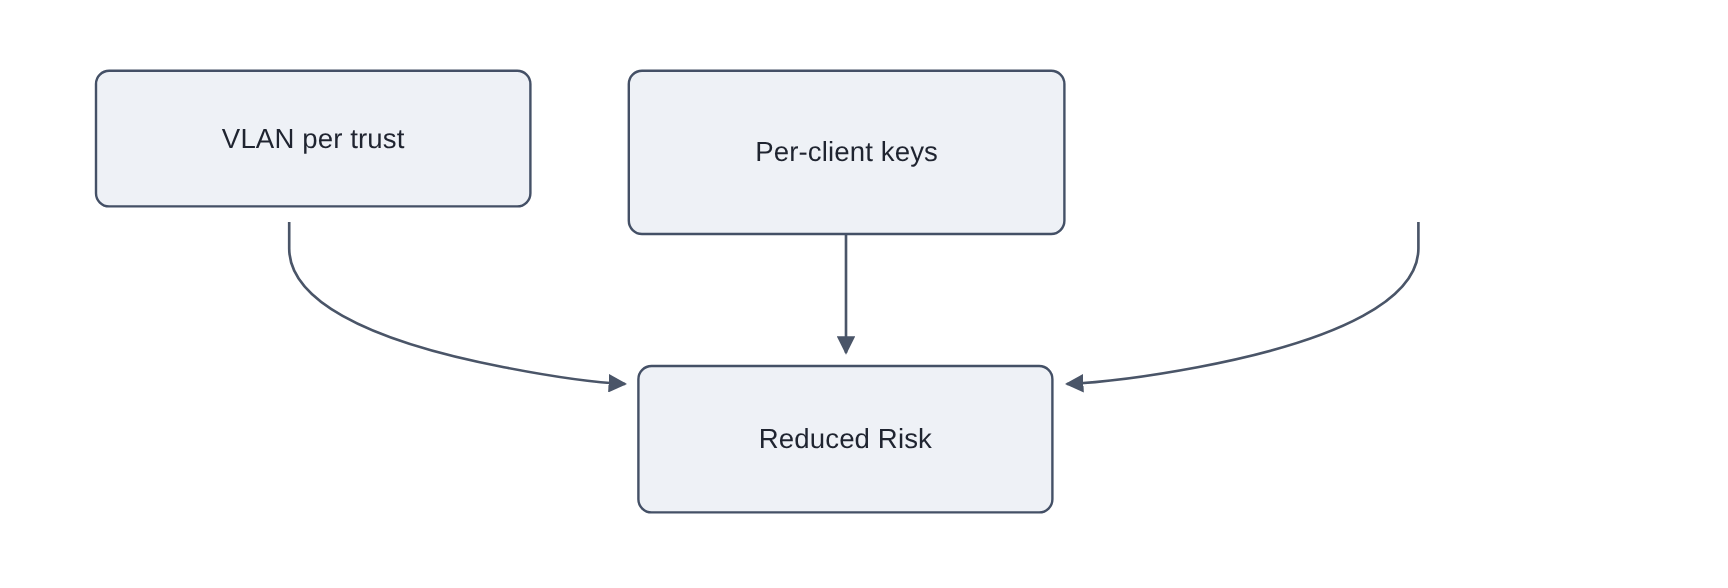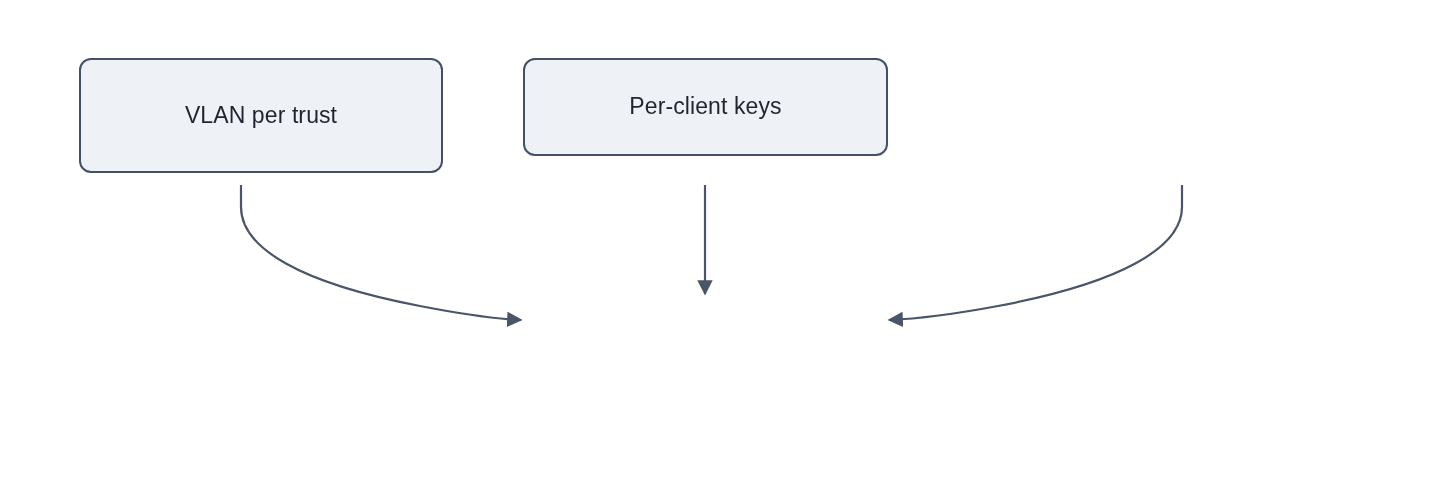--- a/index.html
+++ b/index.html
@@ -39,21 +39,21 @@
   }
   .node-label {
     font-size: 23px;
     line-height: 1.2;
     color: #1f2430;
     letter-spacing: 0.1px;
     white-space: nowrap;
     text-align: center;
   }
   #node-vlan-per-trust { left: 59px;  top: 58px;  width: 364px; height: 115px; margin-left: 20px; }
-  #node-per-client-keys { left: 523px; top: 58px;  width: 365px; height: 98px; }
+  #node-per-client-keys { left: 523px; top: 58px;  width: 365px; height: 138px; }
   #node-monitor-spoofing { left: 987px; top: 58px;  width: 394px; height: 127px; }
   #node-reduced-risk    { left: 531px; top: 304px; width: 347px; height: 124px; }
 </style>
 </head>
 <body>
 
 <div id="diagram-canvas">
 
   <svg id="edge-layer" viewBox="0 0 1440 490" width="1440" height="490" xmlns="http://www.w3.org/2000/svg">
     <defs>
@@ -71,14 +71,17 @@
 
   <div class="node" id="node-vlan-per-trust">
     <span class="node-label">VLAN per trust</span>
   </div>
 
   <div class="node" id="node-per-client-keys">
     <span class="node-label">Per-client keys</span>
   </div>
 
 
+  <div class="node" id="node-reduced-risk">
+    <span class="node-label">Reduced Risk</span>
+  </div>
 
 </div>
 
 </body></html>

